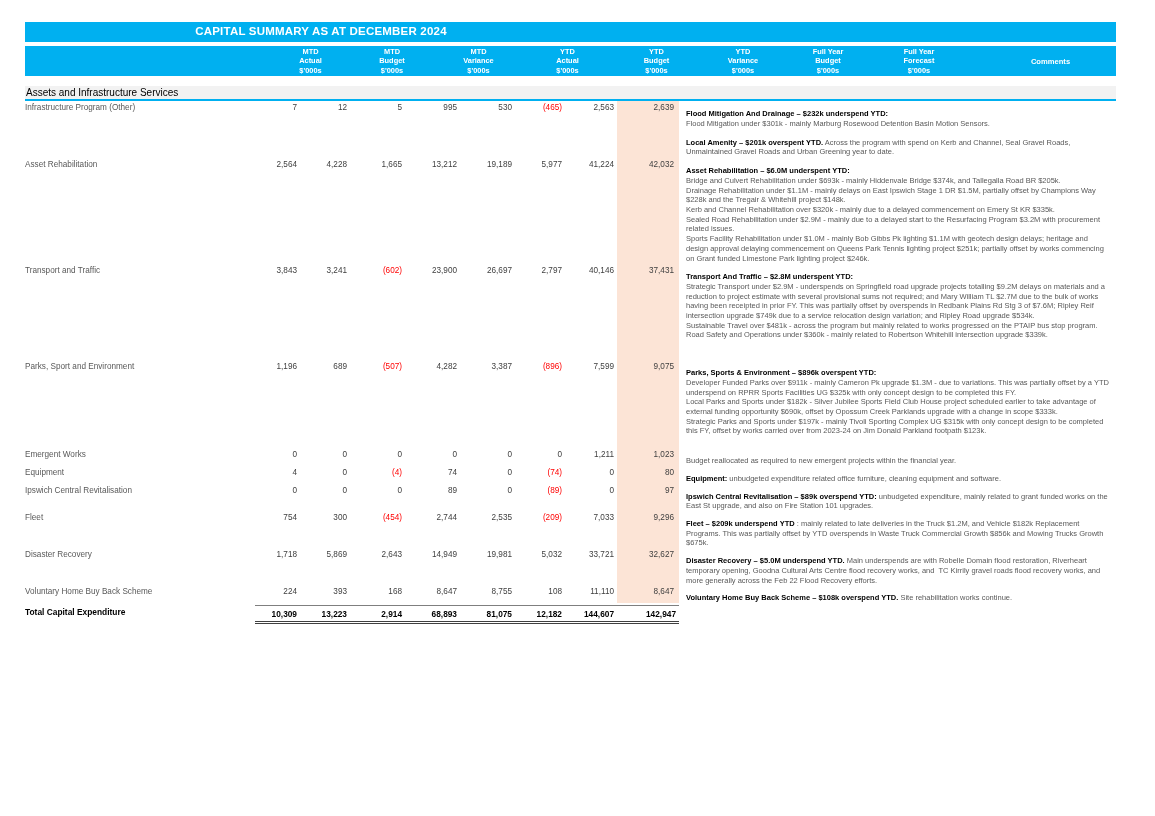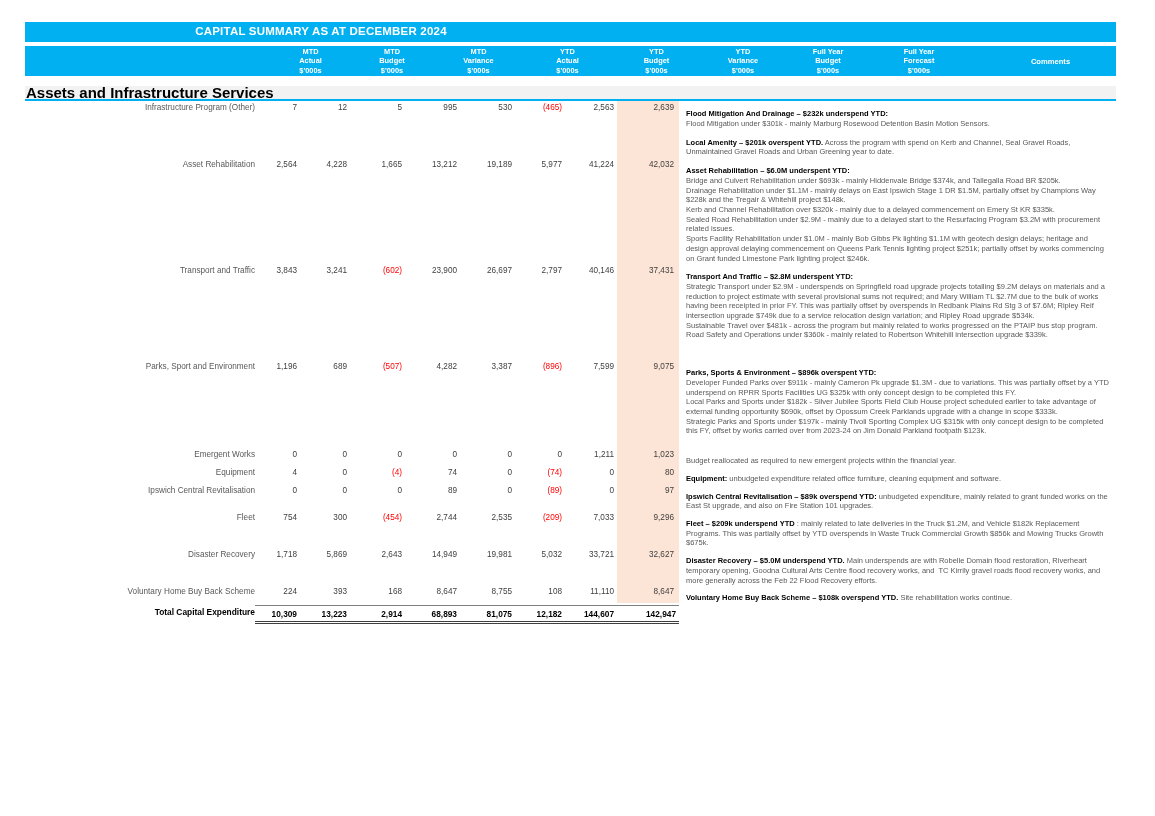--- a/index.html
+++ b/index.html
@@ -15,25 +15,25 @@
   .titlebar{background:var(--accent);height:20px;margin-bottom:4px;}
   .title-cell{grid-column:1/9;text-align:center;color:#fff;font-weight:bold;font-size:11.5px;line-height:18px;letter-spacing:.2px;}
 
   
   .headbar{background:var(--accent);min-height:30px;align-items:center;gap:34px;}
   .hcol{color:#fff;font-weight:bold;font-size:7.4px;line-height:9.4px;text-align:center;padding:1px 2px 1px 0;}
   .hcom{color:#fff;font-weight:bold;font-size:7.6px;text-align:center;}
 
   
   .sectionbar{background:#f2f2f2;border-bottom:2.5px solid var(--accent);margin-top:10px;height:13px;}
-  .section-label{font-weight:bold;color:#000;font-size:15px;line-height:13px;padding-left:1px;}
+  .section-label{font-weight:normal;color:#000;font-size:10px;line-height:13px;padding-left:1px;}
 
   
   .row{align-items:stretch;}
-  .lbl{color:#595959;font-size:8.2px;padding-top:2px;line-height:10px;text-align:right;}
+  .lbl{color:#595959;font-size:8.2px;padding-top:2px;line-height:10px;}
   .num{color:#404040;font-size:8.2px;text-align:right;padding:2px 3px 0 0;line-height:10px;}
   .num.neg{color:#ff0000;}
   .num.fc{background:#fce4d6;padding-right:5px;}
   .com{padding:8px 4px 0 7px;font-size:7.5px;line-height:9.7px;color:#595959;}
   .para{}
   .para.gap{margin-top:9px;}
   .bold{font-weight:bold;color:#000;}
   div.bold{display:block;}
   .t{white-space:pre-wrap;}
 

